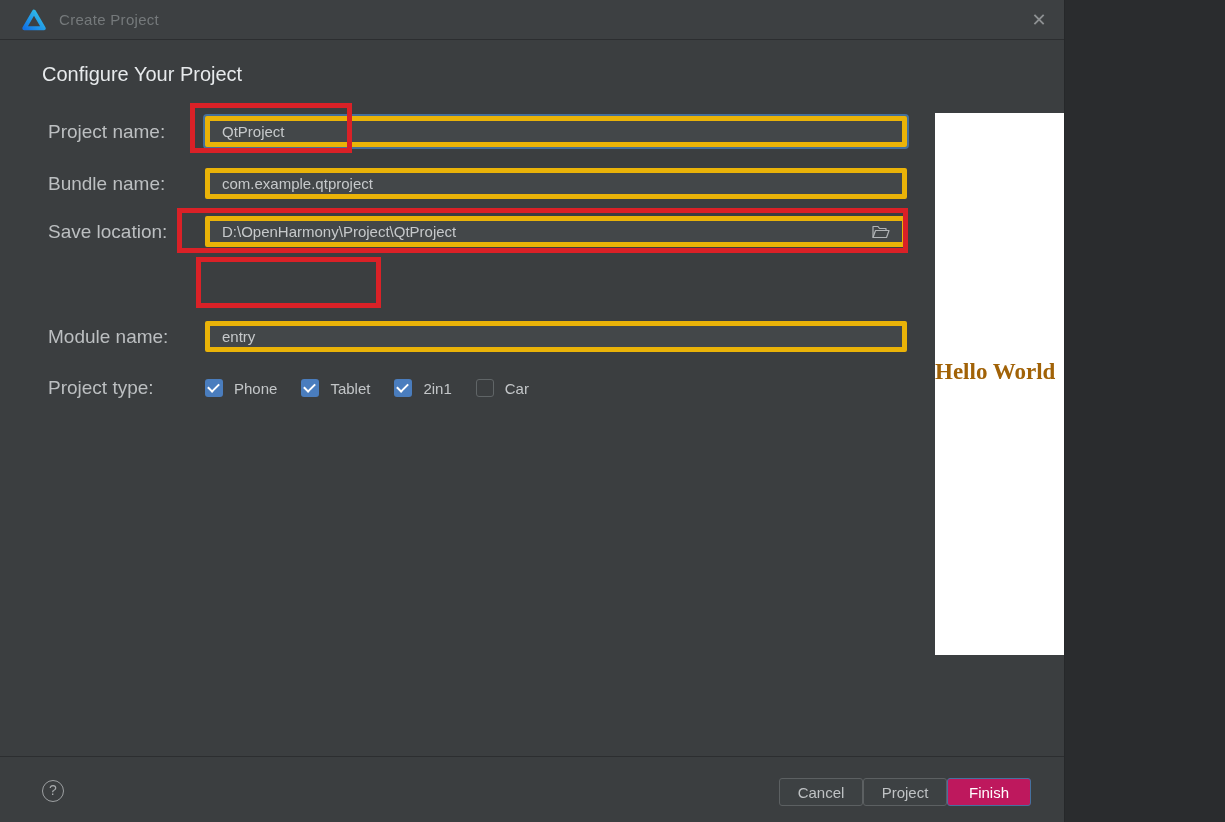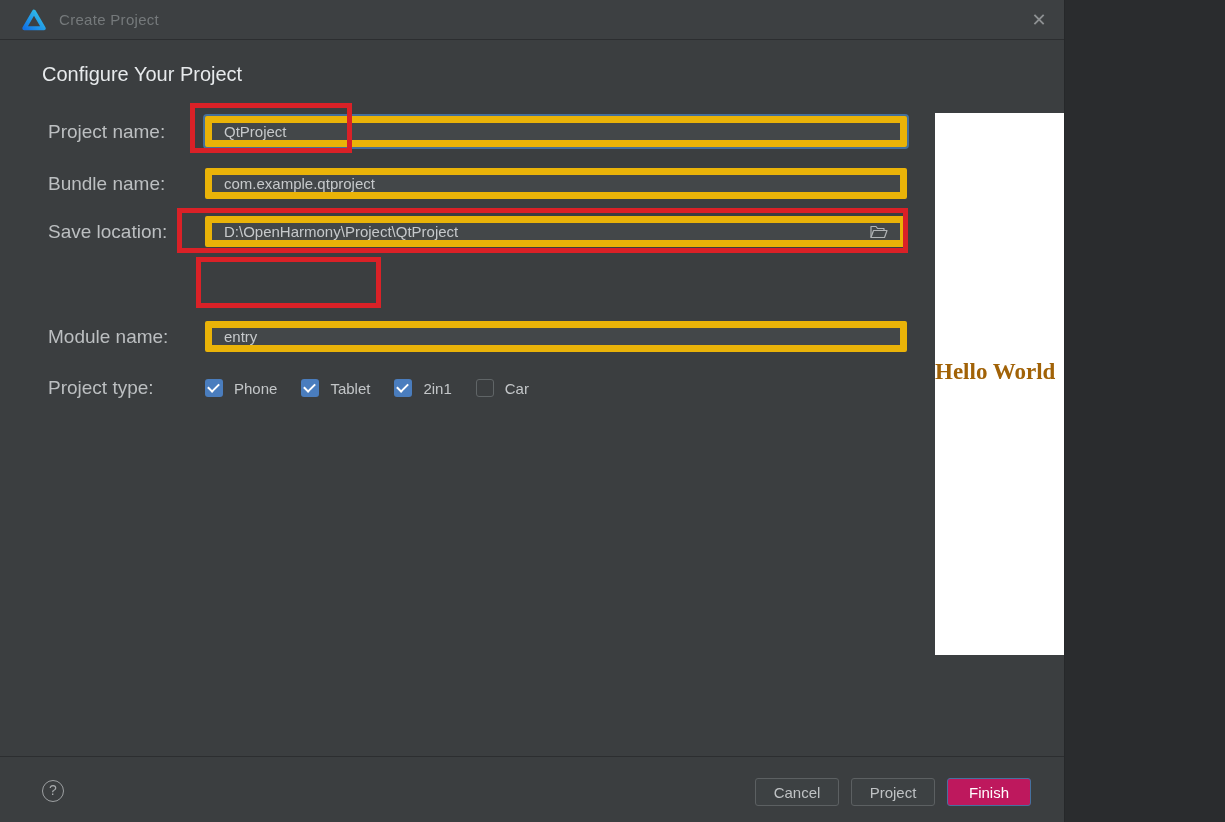--- a/index.html
+++ b/index.html
@@ -26,21 +26,21 @@
   }
 
   
   .heading { position:absolute; left:42px; top:63px; font-size:20px; color:#e7eaec; }
 
   
   .row { position:absolute; left:48px; width:859px; height:31px; display:flex; align-items:center; }
   .lbl { width:157px; flex:none; font-size:19px; color:#bcbfc1; }
   .field {
     position:relative; flex:1; height:31px;
-    background:#434749; border:7px solid #eab308; border-radius:2px;
+    background:#434749; border:5px solid #eab308; border-radius:2px;
     display:flex; align-items:center; padding:0 12px;
     font-size:15px; color:#c6c9cb; cursor:text;
   }
   .field.focused { box-shadow:0 0 0 2px #456f9a; }
   .field.combo { cursor:pointer; }
   .folder-btn {
     position:absolute; right:6px; top:0; bottom:0; width:30px;
     display:flex; align-items:center; justify-content:center; cursor:pointer;
   }
   .caret {
@@ -72,21 +72,21 @@
     font-size:16px; color:#a1a4a6;
   }
 
   
   .footer { position:absolute; left:0; right:0; bottom:0; height:66px; border-top:1px solid #2c2e30; }
   .help {
     position:absolute; left:42px; top:23px; width:22px; height:22px;
     border:1.5px solid #9da0a2; border-radius:50%; color:#a8abad;
     font-size:14px; line-height:19px; text-align:center; cursor:pointer;
   }
-  .btns { position:absolute; right:33px; top:21px; display:flex; gap:12px; }
+  .btns { position:absolute; right:33px; top:21px; display:flex; }
   .btn {
     height:28px; padding:0 17px; min-width:84px;
     display:flex; align-items:center; justify-content:center;
     background:#3d4143; border:1px solid #5c6062; border-radius:3px;
     font-size:15px; color:#bfc2c4; cursor:pointer;
   }
   .btn.primary { background:#be185d; border-color:#46719f; color:#ffffff; }
 
   
   .ann { position:absolute; border:5px solid #da2127; pointer-events:none; z-index:20; }

